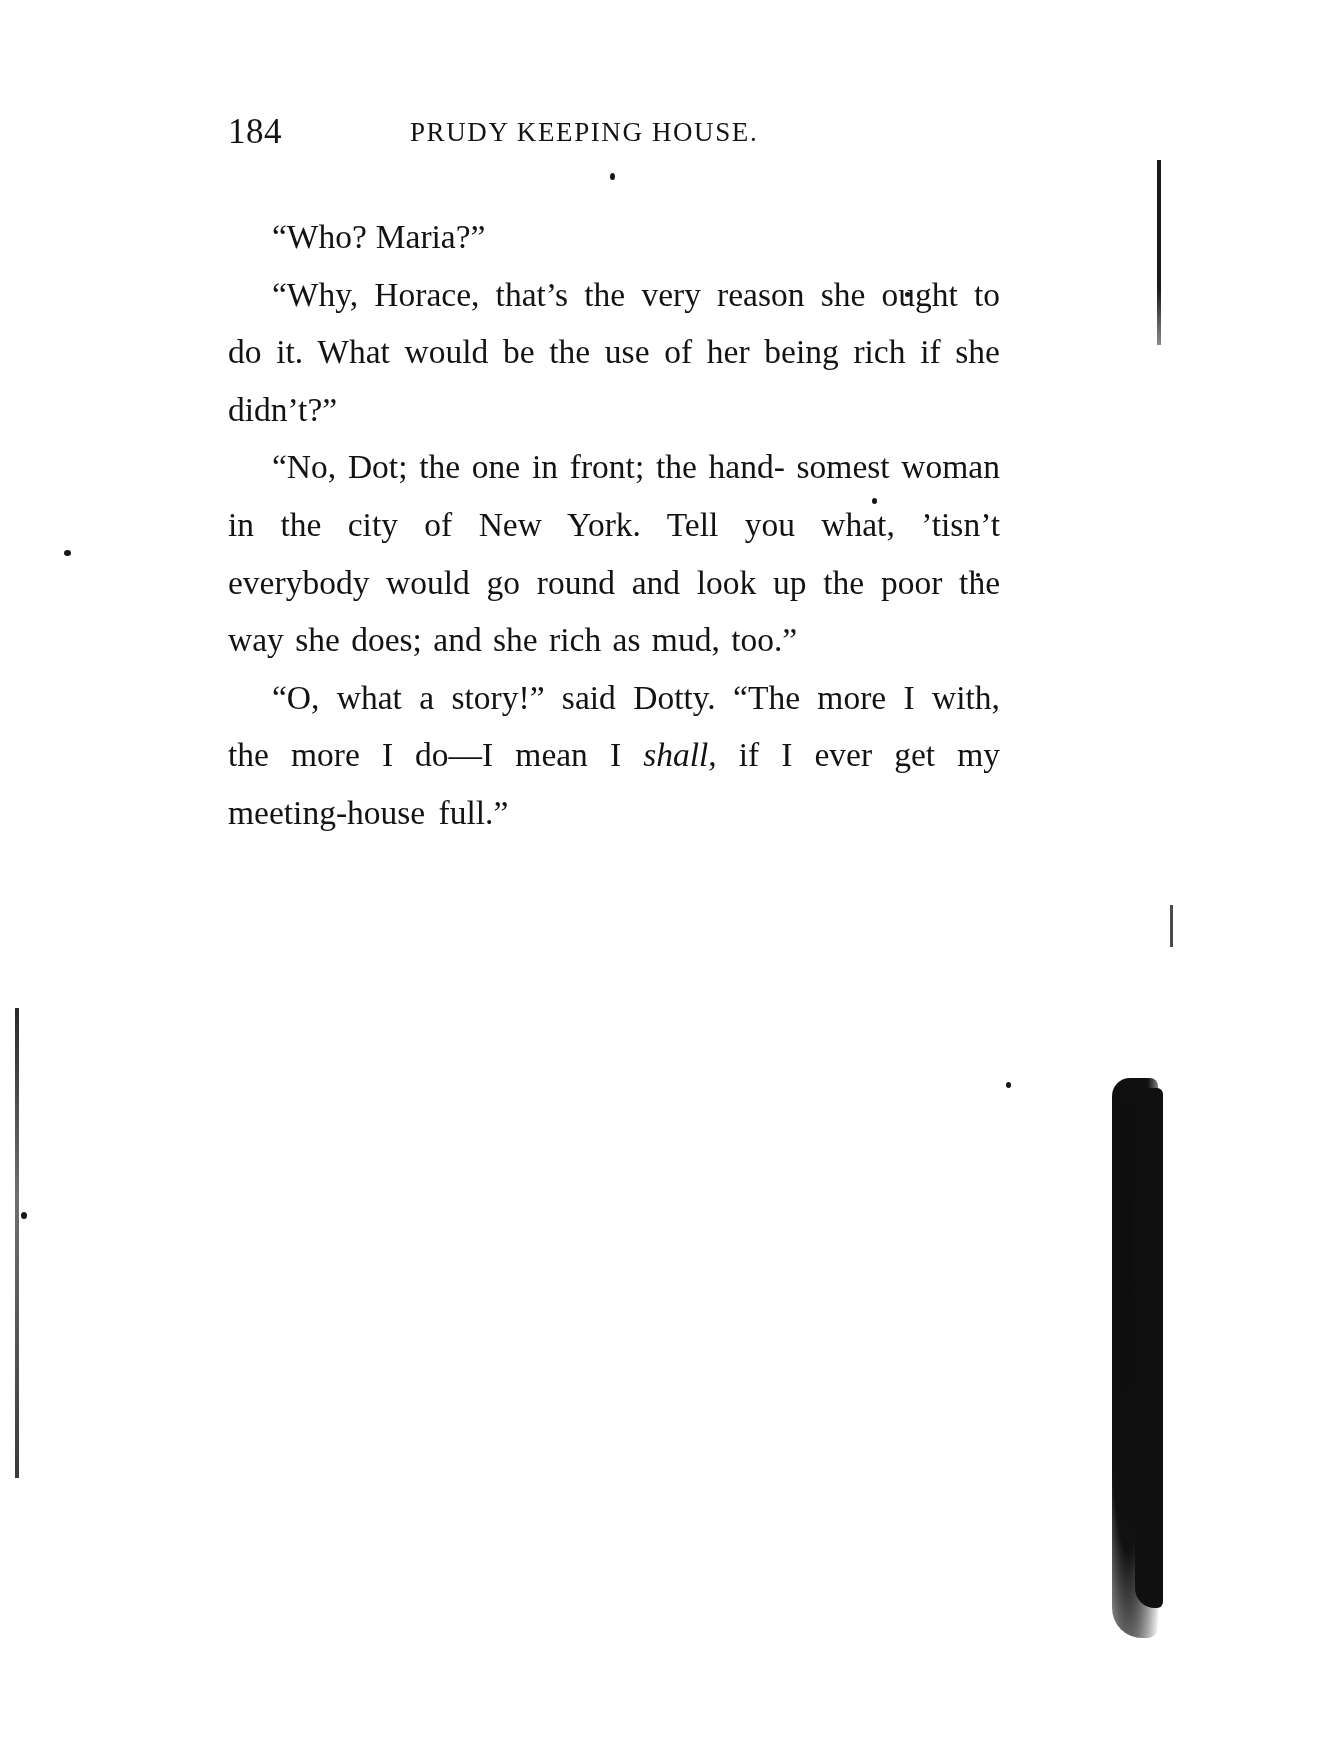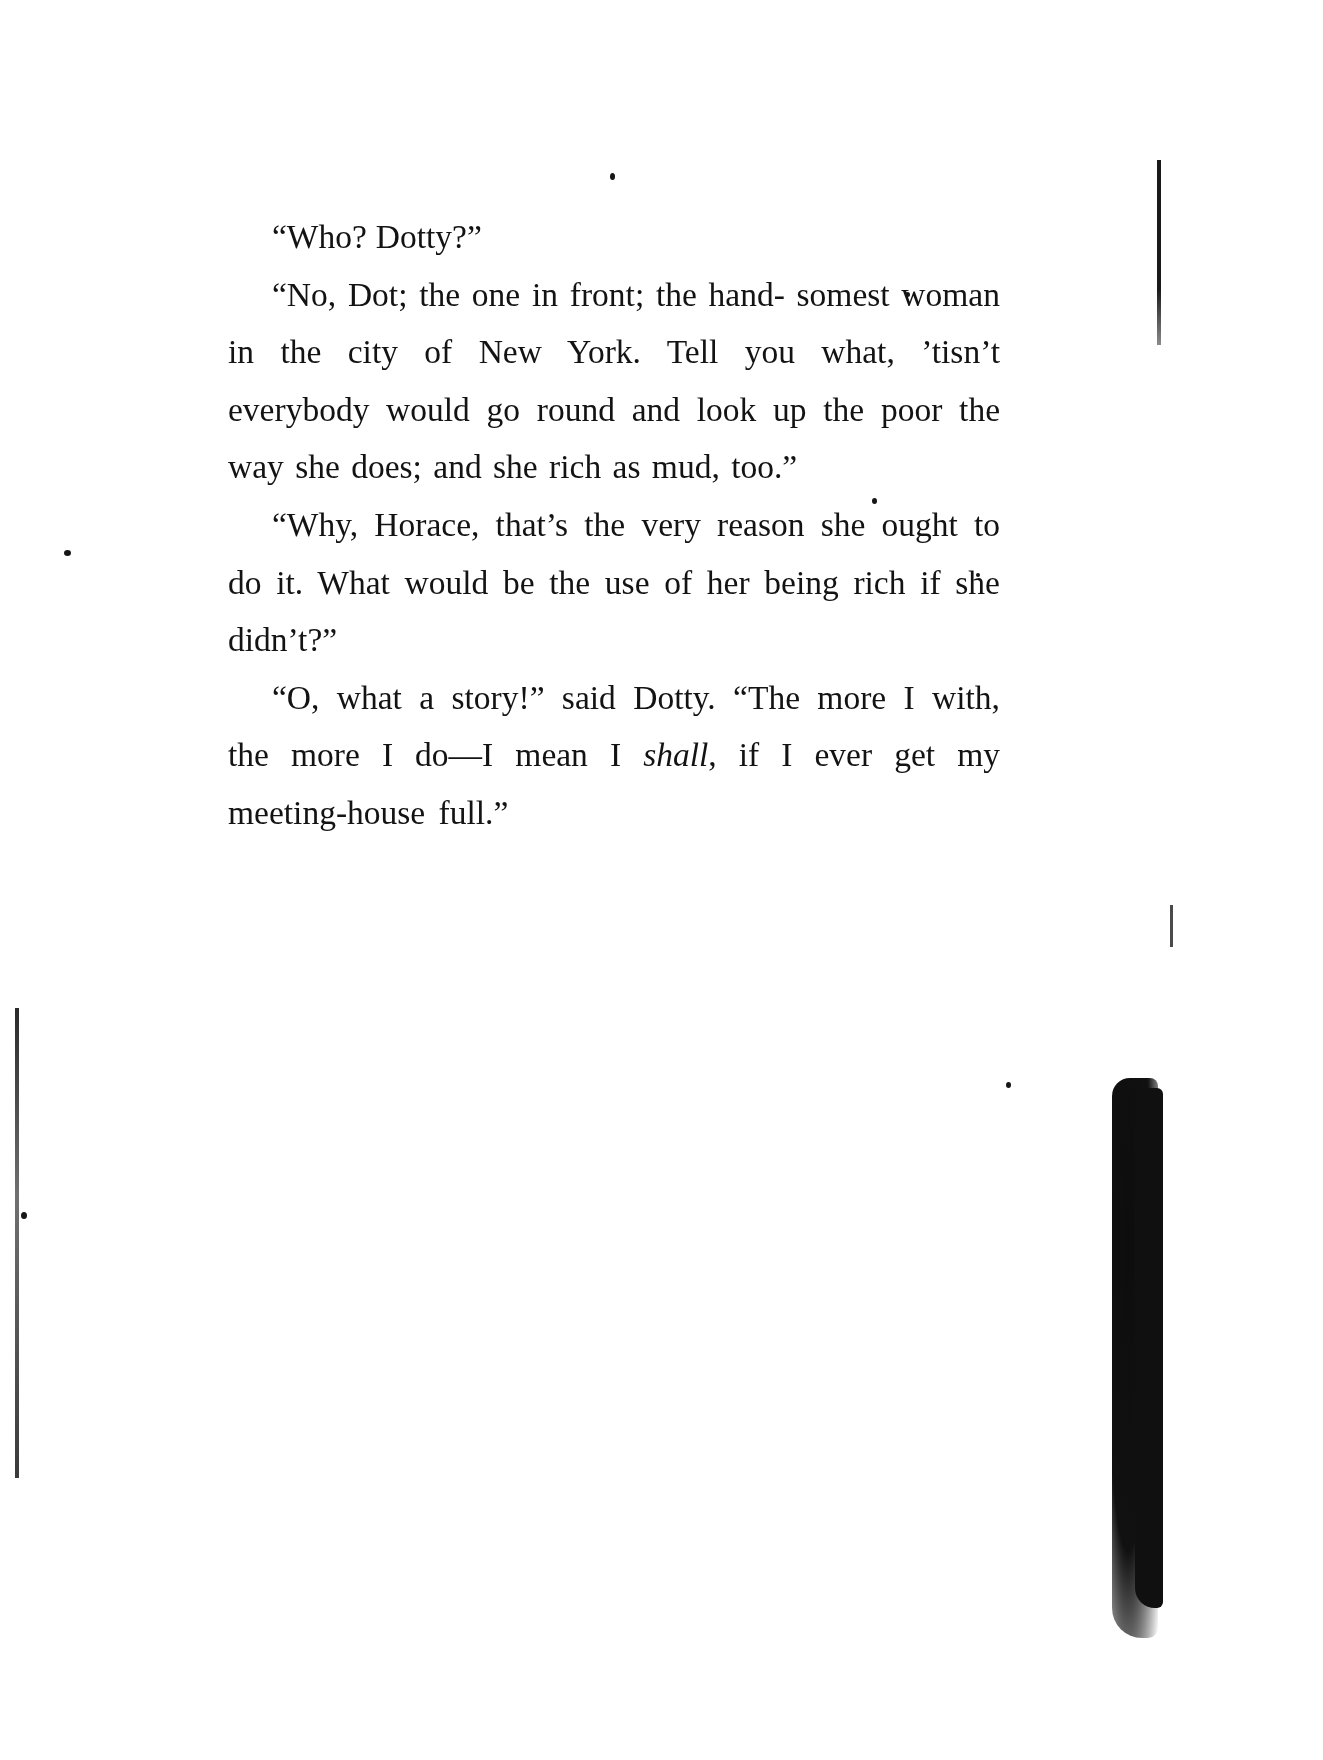--- a/index.html
+++ b/index.html
@@ -127,25 +127,29 @@
   .speck-4 { left: 872px; top: 498px; width: 5px; height: 6px; border-radius: 50%; }
   .speck-5 { left: 1006px; top: 1082px; width: 5px; height: 6px; border-radius: 50%; }
   .speck-6 { left: 21px; top: 1212px; width: 6px; height: 7px; border-radius: 50%; }
   .speck-7 { left: 976px; top: 573px; width: 4px; height: 4px; border-radius: 50%; }
 </style>
 </head>
 <body>
 
 <div class="page">
 
+  <div class="header">
+    <div class="folio">184</div>
+    <div class="running-title">PRUDY KEEPING HOUSE.</div>
+  </div>
 
   <div class="body-text">
-    <p class="para indent">“Who?  Dotty?”</p>
+    <p class="para indent">“Who?  Maria?”</p>
+    <p class="para indent loose">“Why, Horace, that’s the very reason she ought to do it.  What would be the use of her being rich if she didn’t?”</p>
     <p class="para indent loose">“No, Dot; the one in front; the hand- somest woman in the city of New York. Tell you what, ’tisn’t everybody would go round and look up the poor the way she does; and she rich as mud, too.”</p>
-    <p class="para indent loose">“Why, Horace, that’s the very reason she ought to do it.  What would be the use of her being rich if she didn’t?”</p>
     <p class="para indent looser"><span>“O, what a story!” said Dotty.  “The more I with, the more I do—I mean I </span><span class="ital">shall</span><span>, if I ever get my meeting-house full.”</span></p>
   </div>
 
   <div class="artifact edge-right-top"></div>
   <div class="artifact edge-right-mid"></div>
   <div class="artifact edge-left-low"></div>
   <div class="artifact blob-right"></div>
   <div class="artifact blob-right-2"></div>
   <div class="artifact speck-1"></div>
   <div class="artifact speck-2"></div>

